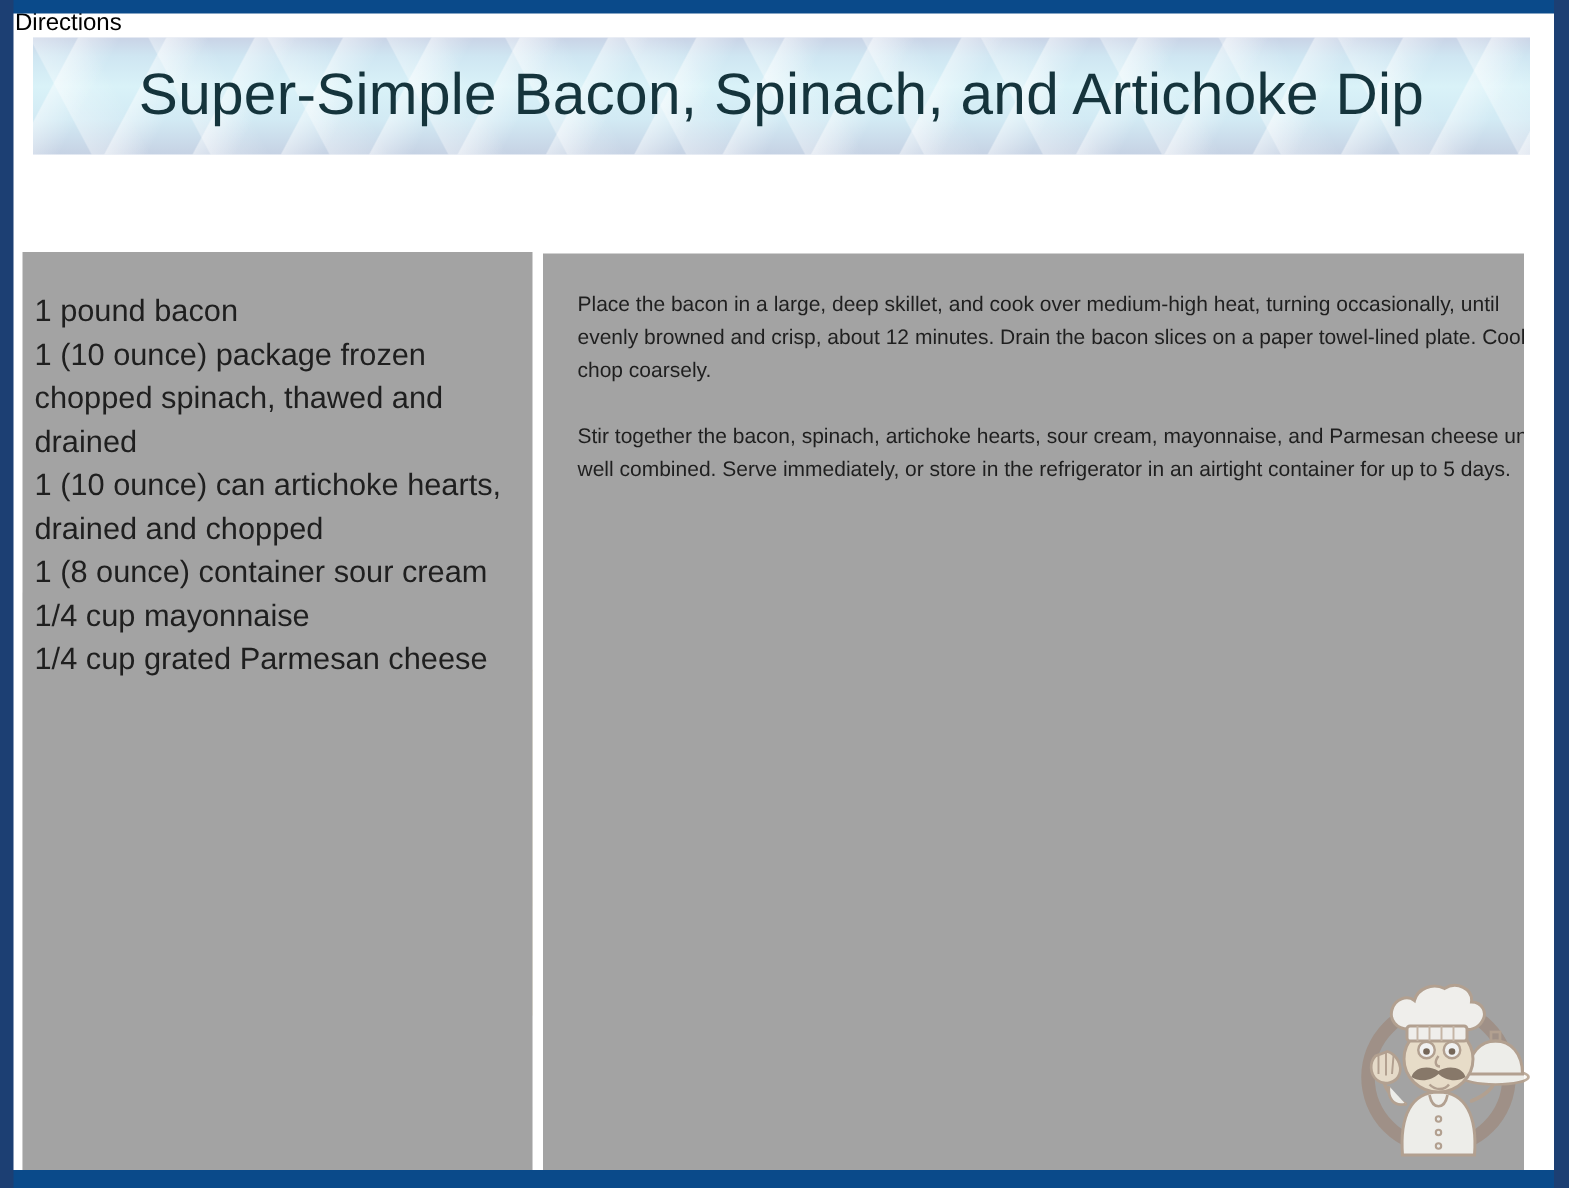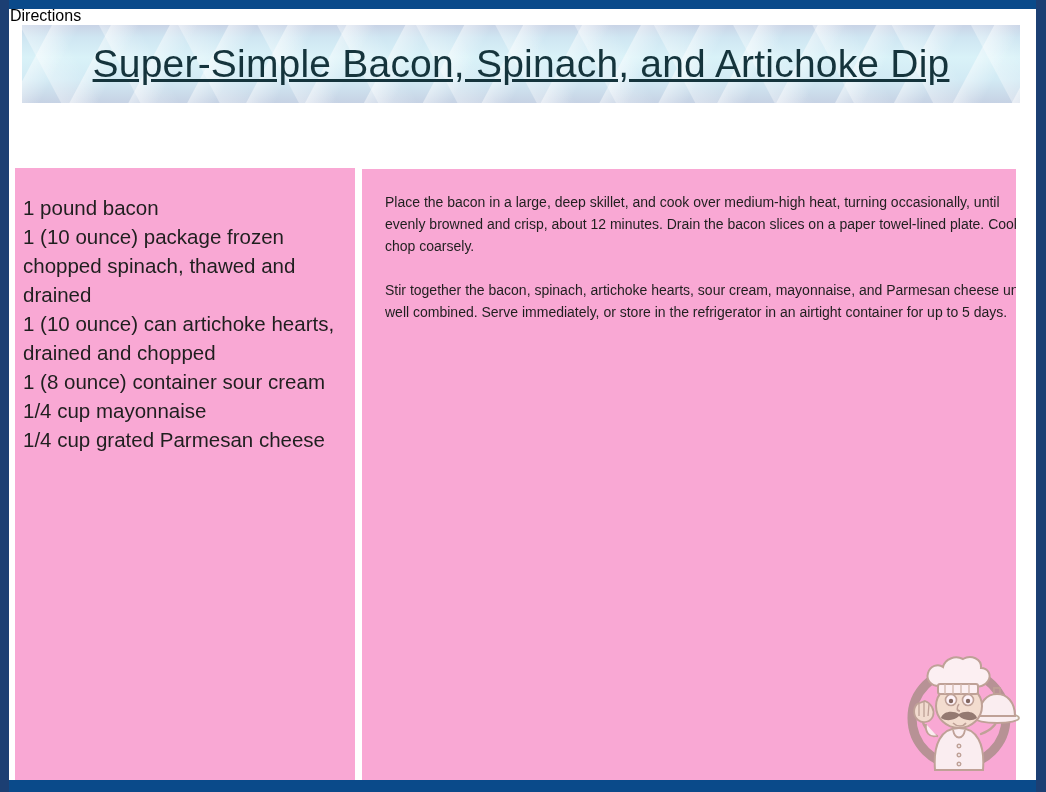--- a/index.html
+++ b/index.html
@@ -58,41 +58,40 @@
     right: 0;
     top: 50%;
     transform: translateY(-50%);
     text-align: center;
     font-size: 39px;
     font-weight: 400;
     color: #15343c;
     letter-spacing: 0.2px;
     white-space: nowrap;
     font-family: "Liberation Sans", sans-serif;
-    text-decoration: underline;
   }
   #ingredients-tab {
     left: 15px;
     top: 127px;
     width: 188px;
     height: 41px;
     padding: 7px 0 0 14px;
   }
   #directions-tab {
     left: 362px;
     top: 129px;
     width: 168px;
     height: 40px;
     padding: 7px 0 0 10px;
   }
 
   
   .panel {
     position: absolute;
-    background: #f9a8d4;
+    background: #a3a3a3;
     overflow: hidden;
   }
   #ingredients-panel {
     left: 15px;
     top: 168px;
     width: 340px;
     height: 612px;
   }
   #directions-panel {
     left: 362px;

